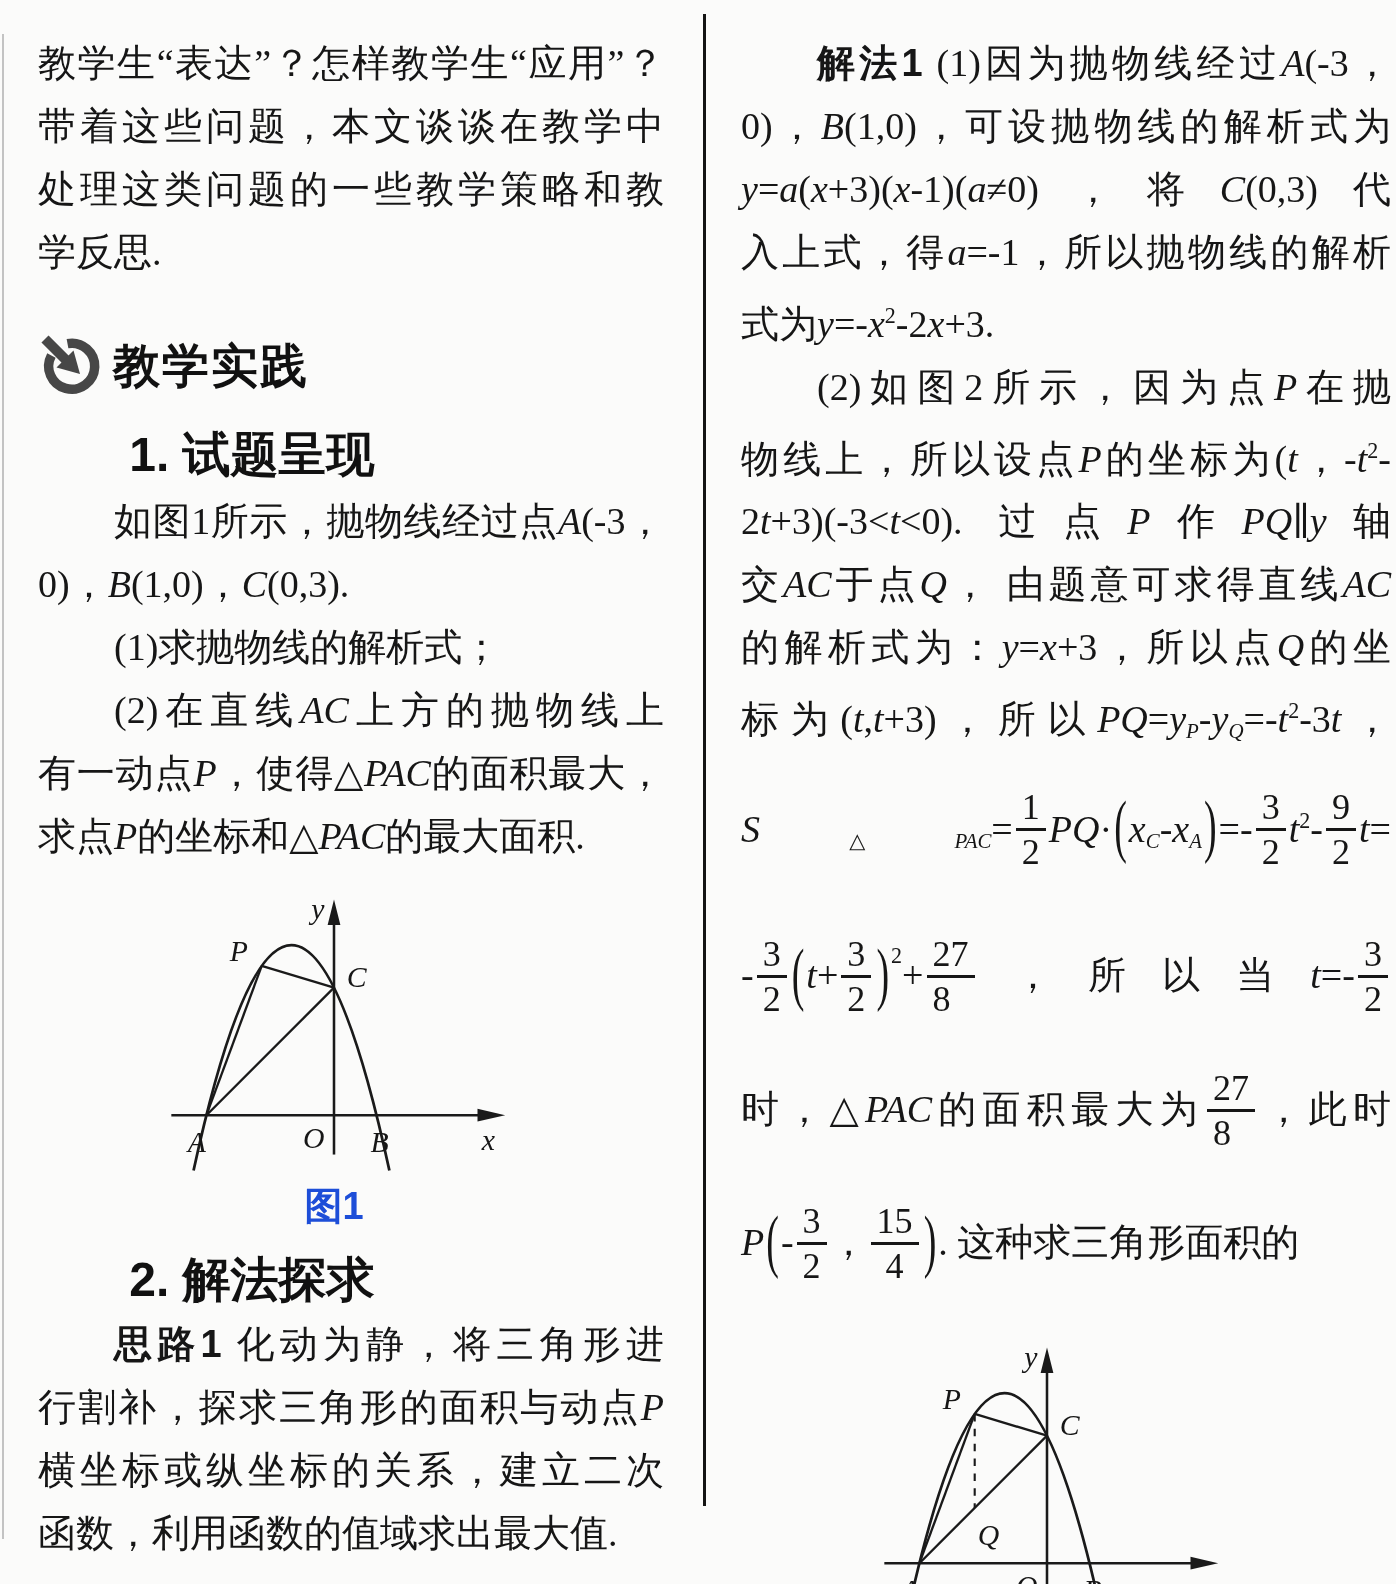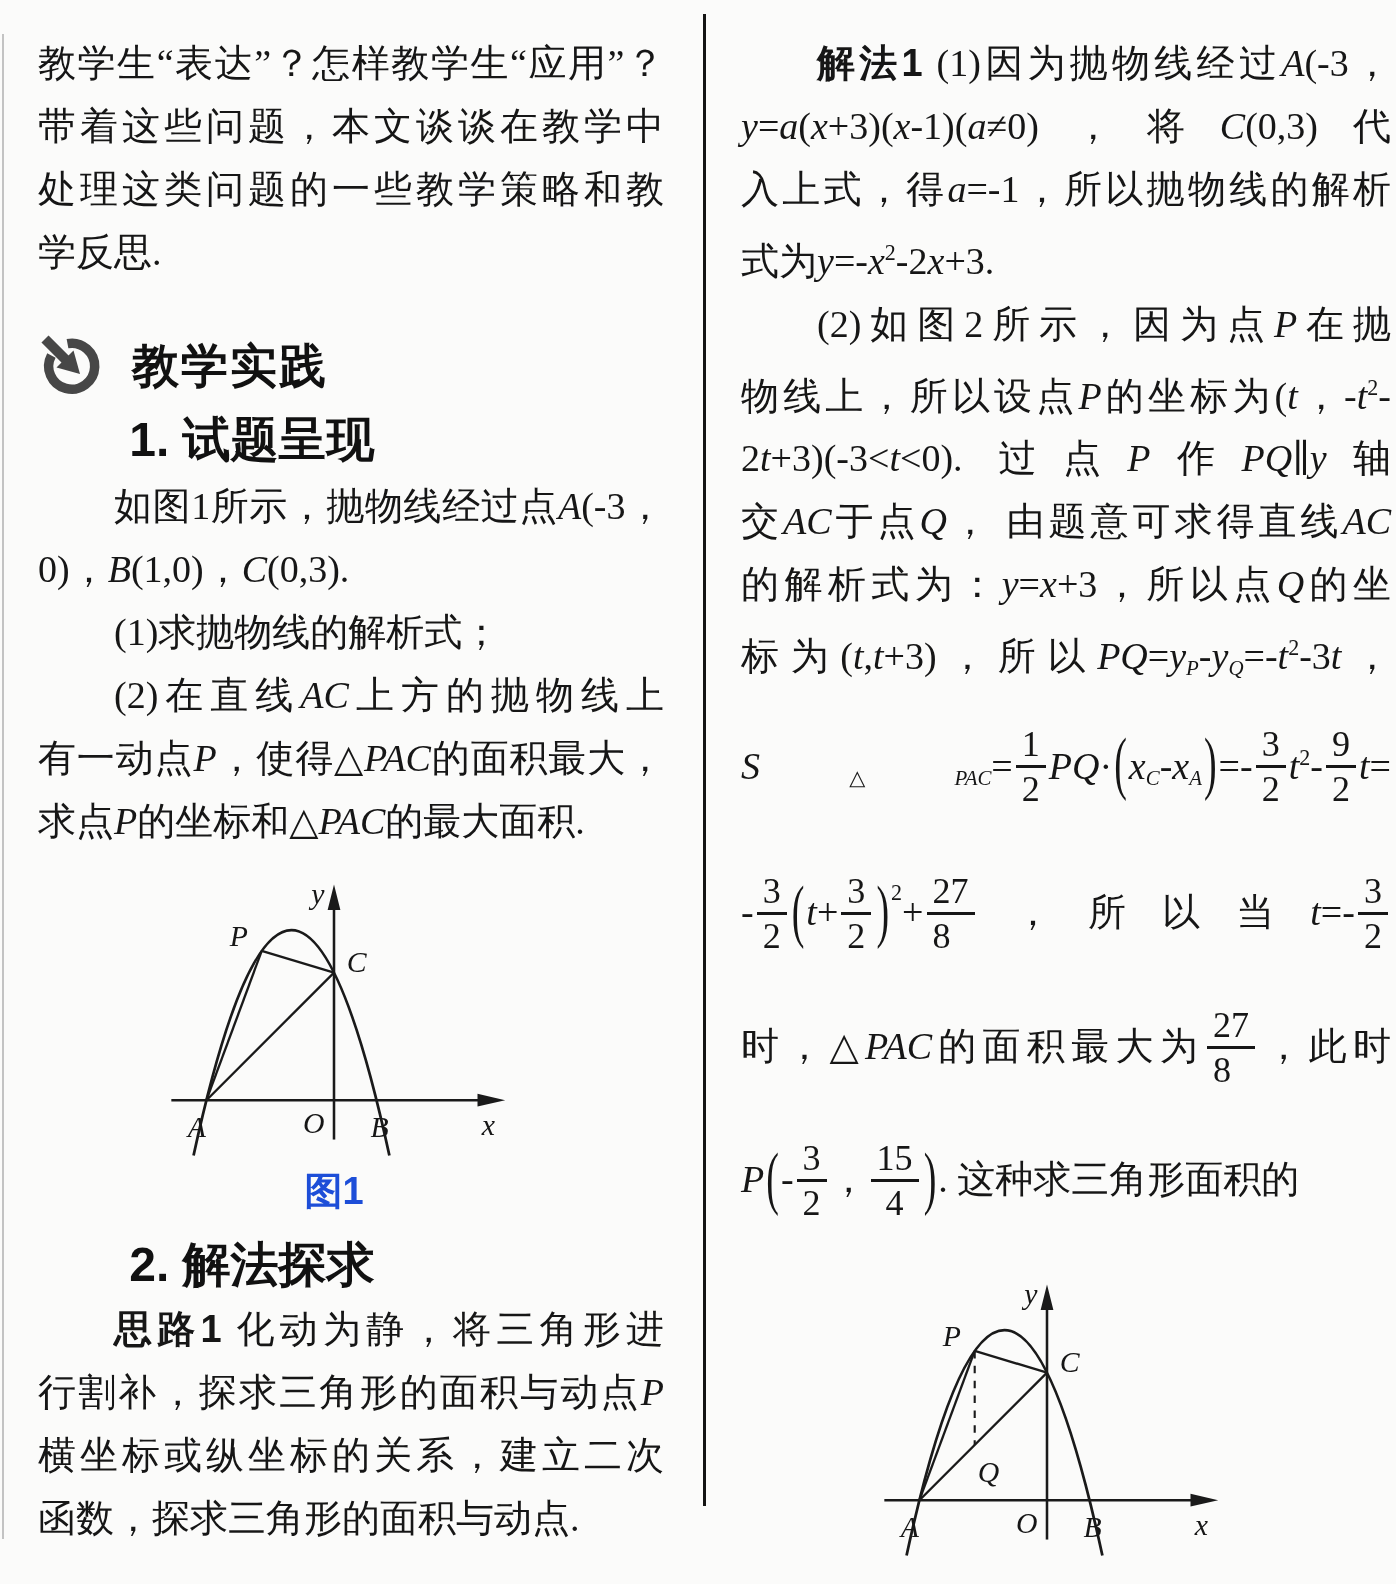--- a/index.html
+++ b/index.html
@@ -24,21 +24,21 @@
   .bld{font-weight:bold;font-style:normal;font-family:"Liberation Sans","DejaVu Sans",sans-serif;}
   .sp{font-size:.58em;vertical-align:.62em;font-style:normal;}
   .sb{font-size:.55em;vertical-align:-.32em;font-style:italic;}
   .psp{font-size:.58em;vertical-align:1.15em;font-style:normal;}
   .frac{display:inline-flex;flex-direction:column;text-align:center;vertical-align:middle;
         font-size:.95em;line-height:1.06;margin:0 3px;transform:translateY(-3px);}
   .frac .num{padding:0 6px 2px;}
   .frac .den{border-top:3px solid #161616;padding:2px 6px 0;}
   .bigp{display:inline-block;transform:scaleY(1.85);transform-origin:50% 55%;margin:0 2px;font-style:normal;}
 
-  .sec-head{display:flex;align-items:center;gap:28px;margin:50px 0 10px 2px;}
+  .sec-head{display:flex;align-items:center;gap:9px;margin:50px 0 25px 2px;}
   .sec-icon{width:64px;height:64px;flex:0 0 auto;}
   .sec-title{font-family:"Liberation Sans","DejaVu Sans",sans-serif;font-weight:bold;
              font-size:47px;letter-spacing:2px;color:#111;}
   .subhead{font-family:"Liberation Sans","DejaVu Sans",sans-serif;font-weight:bold;
            font-size:48px;line-height:63px;text-indent:1.9em;color:#111;}
   .subhead.m1{margin-top:6px;margin-bottom:4px;}
   .subhead.m2{margin-top:16px;margin-bottom:2px;}
 
   .fig{margin-top:8px;}
   .fig-wrap-1{margin-left:78px;width:436px;}
@@ -109,27 +109,28 @@
       </svg>
       <div class="fig-cap">图1</div>
     </div>
 
     <div class="subhead m2">2. 解法探求</div>
 
     <div>
         <div class="line ind jst"><span class="bld">思路1</span><span class="rs"> 化动为静，将三角形进</span></div>
         <div class="line jst"><span class="rs">行割补，探求三角形的面积与动点</span><span class="it">P</span></div>
         <div class="line jst"><span class="rs">横坐标或纵坐标的关系，建立二次</span></div>
-        <div class="line"><span class="rs">函数，探求三角形的面积与动点.</span></div>
+        <div class="line"><span class="rs">函数，利用函数的值域求出最大值.</span></div>
       </div>
   </div>
 
   <div class="col col-right">
     <div>
         <div class="line ind jst"><span class="bld">解法1</span><span class="rs"> (1)因为抛物线经过</span><span class="it">A</span><span class="rs">(-3，</span></div>
+        <div class="line jst"><span class="rs">0)，</span><span class="it">B</span><span class="rs">(1,0)，可设抛物线的解析式为</span></div>
         <div class="line jst"><span class="it">y</span><span class="rs">=</span><span class="it">a</span><span class="rs">(</span><span class="it">x</span><span class="rs">+3)(</span><span class="it">x</span><span class="rs">-1)(</span><span class="it">a</span><span class="rs">≠0)，将</span><span class="it">C</span><span class="rs">(0,3)代</span></div>
         <div class="line jst"><span class="rs">入上式，得</span><span class="it">a</span><span class="rs">=-1，所以抛物线的解析</span></div>
         <div class="line"><span class="rs">式为</span><span class="it">y</span><span class="rs">=-</span><span class="it">x</span><span class="sp">2</span><span class="rs">-2</span><span class="it">x</span><span class="rs">+3.</span></div>
         <div class="line ind jst"><span class="rs">(2)如图2所示，因为点</span><span class="it">P</span><span class="rs">在抛</span></div>
         <div class="line jst"><span class="rs">物线上，所以设点</span><span class="it">P</span><span class="rs">的坐标为(</span><span class="it">t</span><span class="rs">，-</span><span class="it">t</span><span class="sp">2</span><span class="rs">-</span></div>
         <div class="line jst"><span class="rs">2</span><span class="it">t</span><span class="rs">+3)(-3&lt;</span><span class="it">t</span><span class="rs">&lt;0). 过点</span><span class="it">P</span><span class="rs">作</span><span class="it">PQ</span><span class="rs">∥</span><span class="it">y</span><span class="rs">轴</span></div>
         <div class="line jst"><span class="rs">交</span><span class="it">AC</span><span class="rs">于点</span><span class="it">Q</span><span class="rs">， 由题意可求得直线</span><span class="it">AC</span></div>
         <div class="line jst"><span class="rs">的解析式为：</span><span class="it">y</span><span class="rs">=</span><span class="it">x</span><span class="rs">+3，所以点</span><span class="it">Q</span><span class="rs">的坐</span></div>
         <div class="line jst"><span class="rs">标为(</span><span class="it">t</span><span class="rs">,</span><span class="it">t</span><span class="rs">+3)，所以</span><span class="it">PQ</span><span class="rs">=</span><span class="it">y</span><span class="sb">P</span><span class="rs">-</span><span class="it">y</span><span class="sb">Q</span><span class="rs">=-</span><span class="it">t</span><span class="sp">2</span><span class="rs">-3</span><span class="it">t</span><span class="rs">，</span></div>
       </div>

